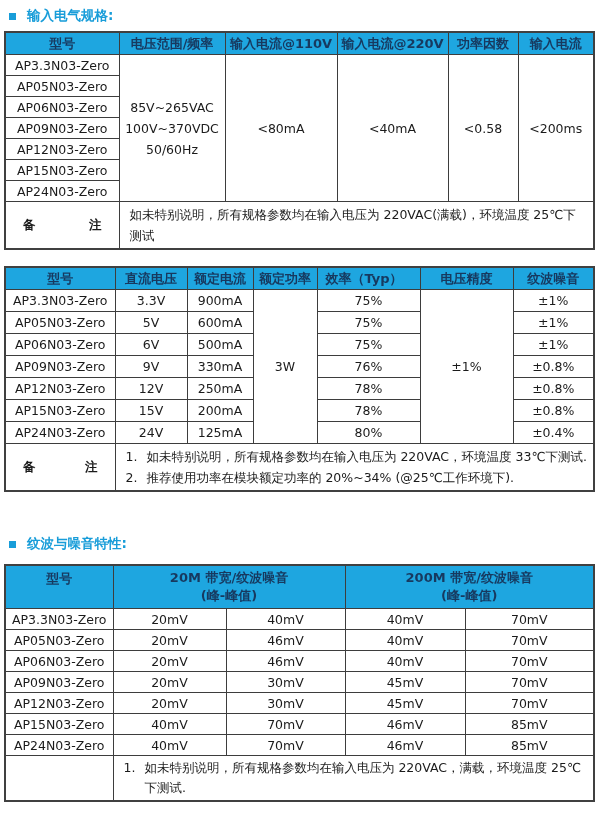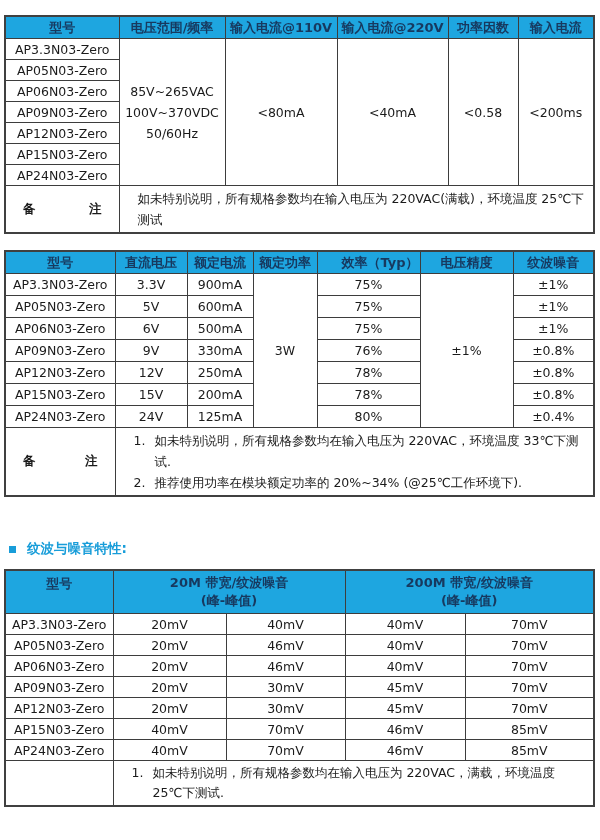--- a/index.html
+++ b/index.html
@@ -41,32 +41,36 @@
   .t3 th.sub{height:19px;}
   .t3 td{height:20px;}
   .th-model-tall{vertical-align:top;padding-top:4px;}
   .mt1{margin-top:35px;}
   .mt2{margin-top:44px;}
   .vrange span{display:block;line-height:21px;}
   .note-label{
     display:flex;justify-content:space-between;
     padding:0 17px;font-weight:bold;
   }
-  .note-cell{text-align:left;padding:2px 6px 2px 18px;}
+  .note-cell{text-align:left;padding:2px 6px 2px 10px;}
   .note-line{display:flex;gap:9px;line-height:20px;align-items:baseline;}
   .t2 .note-line{line-height:21px;}
   .note-num{flex:0 0 auto;}
   .single-note{line-height:21px;}
-  .align-left{text-align:left;padding-left:24px;}
+  .align-left{text-align:left;padding-left:8px;}
 </style>
 </head>
 <body>
 
 <div class="page">
 
+  <div class="section-title">
+    <span class="bullet"></span>
+    <span>输入电气规格:</span>
+  </div>
 
   <table class="t1">
     <colgroup>
       <col style="width:114px">
         <col style="width:106px">
         <col style="width:112px">
       <col style="width:111px">
         <col style="width:70px">
         <col style="width:76px">
     </colgroup>

